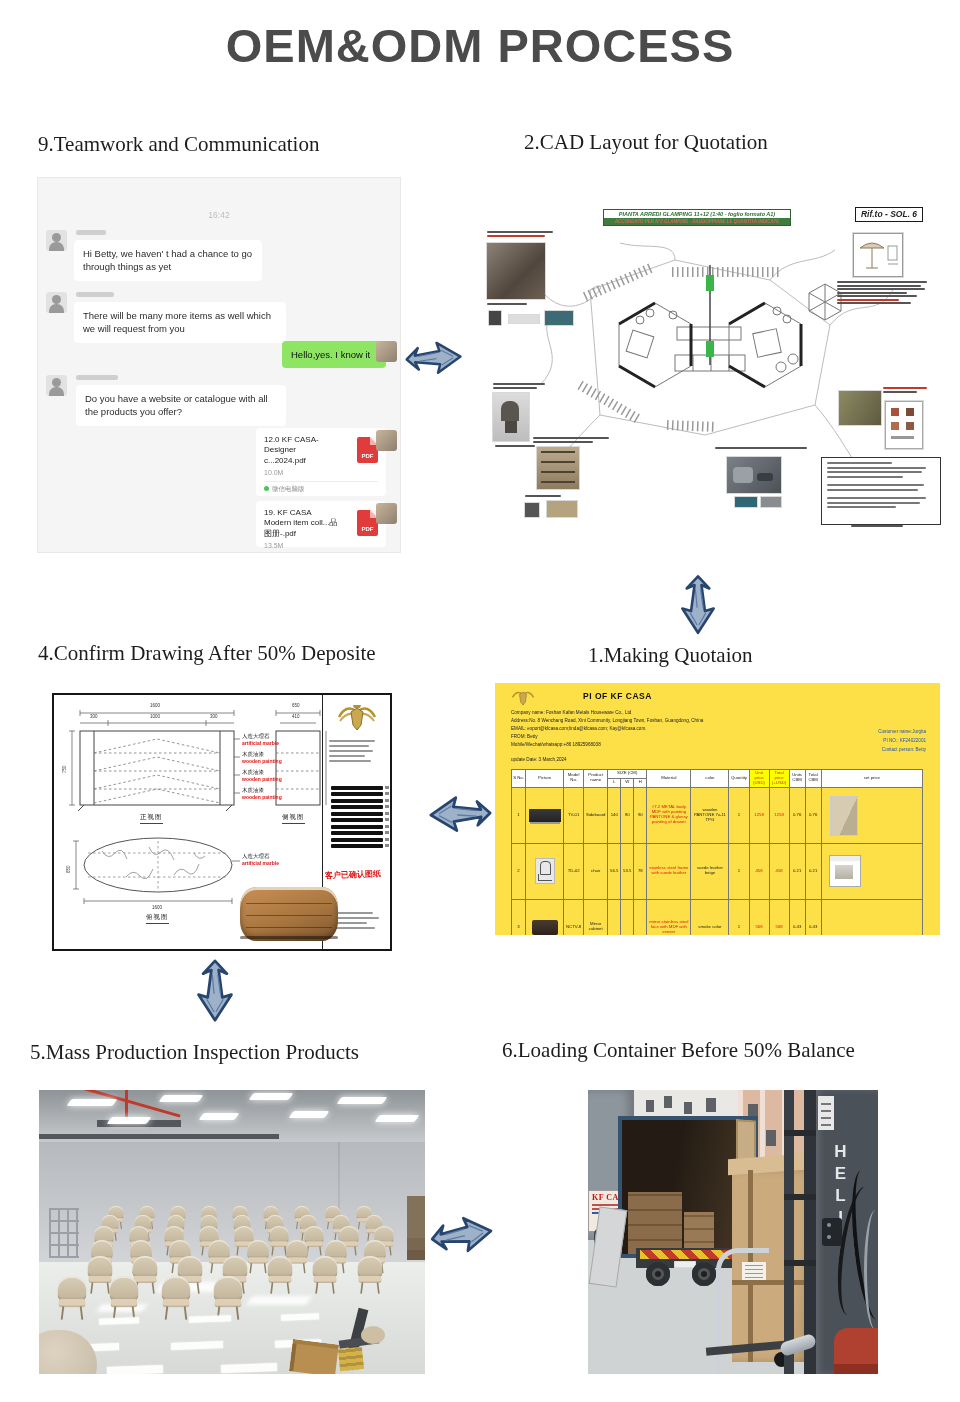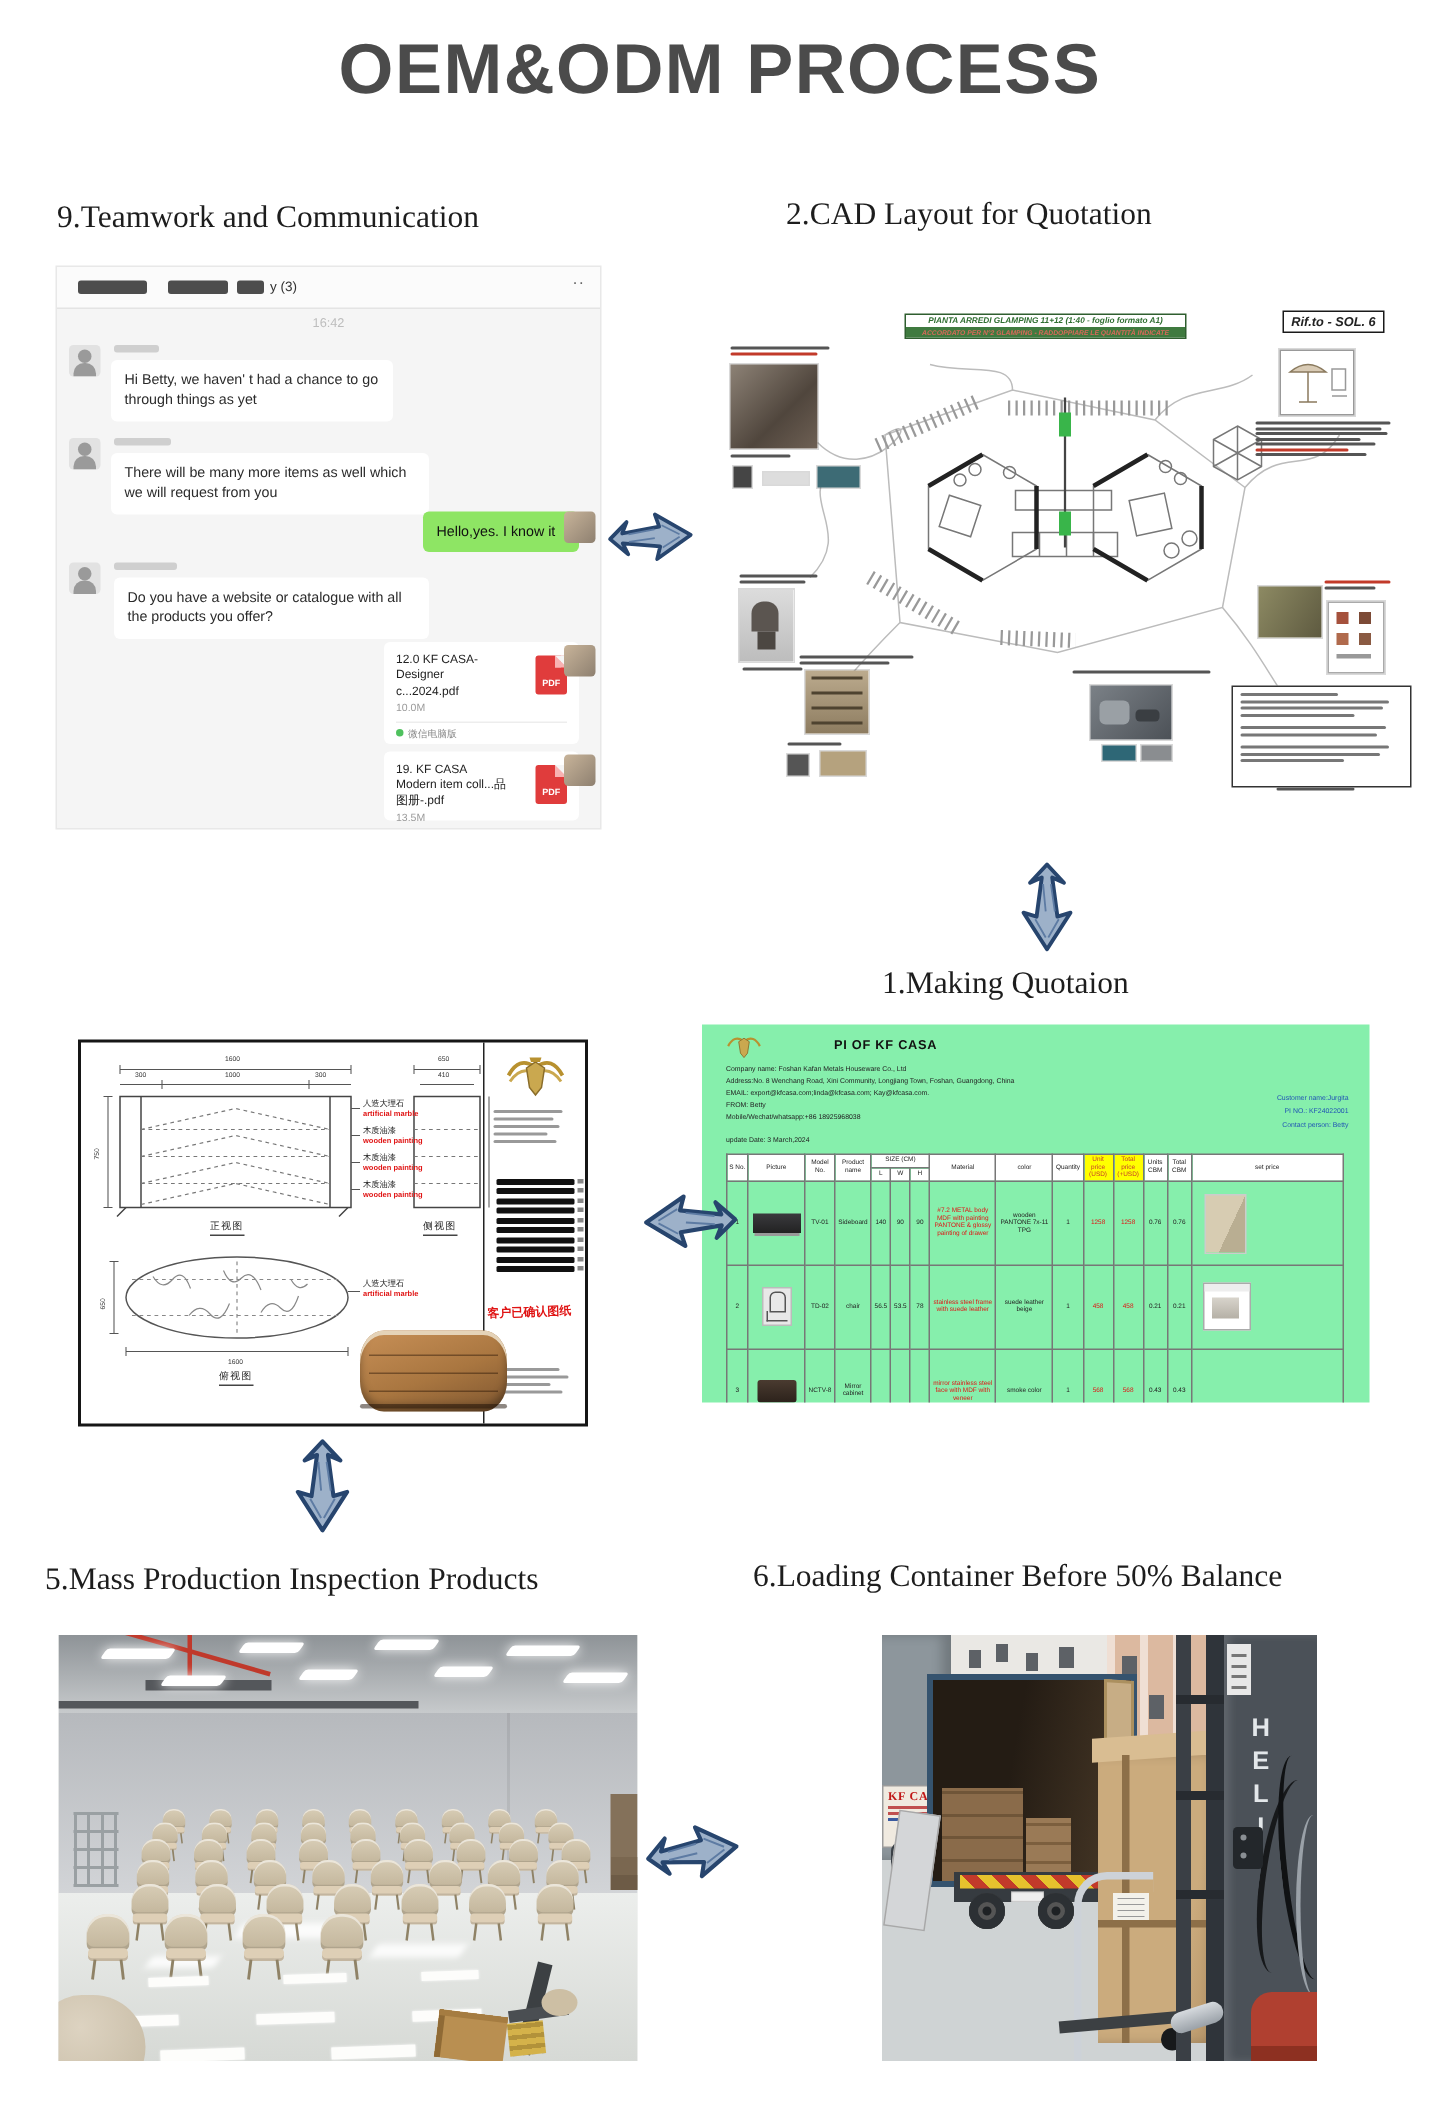--- a/index.html
+++ b/index.html
@@ -71,21 +71,21 @@
   .swrow{height:4px;background:#111;margin:2.5px 8px 0 8px;border-radius:1px;position:relative;}
   .swrow:after{content:"";position:absolute;right:-6px;top:0;width:4px;height:3px;background:#888;}
   .stamp{position:absolute;left:2px;top:176px;width:66px;color:#e01414;font-weight:bold;font-size:8px;
     transform:rotate(-2deg);line-height:1.1;}
   .sideboard3d{position:absolute;left:186px;top:192px;width:98px;height:54px;
      background:linear-gradient(160deg,#c89057 0%,#a97640 55%,#7e5630 100%);
      border-radius:16px/20px;box-shadow:inset 0 3px 0 #e5d3b8, inset 0 -4px 6px rgba(0,0,0,.35);}
   .sideboard3d i{left:6px;right:6px;height:1px;background:rgba(40,20,5,.45);}
 
   
-  .quote{position:absolute;left:468px;top:683px;width:445px;height:252px;background:#86efac;font-size:4.6px;color:#222;overflow:hidden;}
+  .quote{position:absolute;left:495px;top:683px;width:445px;height:252px;background:#fde047;font-size:4.6px;color:#222;overflow:hidden;}
   .q-title{position:absolute;left:88px;top:8px;font-size:8.5px;font-weight:bold;letter-spacing:.5px;color:#111;}
   .q-lines div{position:static;line-height:8px;}
   .q-right{position:absolute;right:14px;top:44px;text-align:right;color:#2155b4;line-height:9px;}
   #quote-table{position:absolute;left:16px;top:86px;border-collapse:collapse;table-layout:fixed;width:412px;
      font-size:4.3px;line-height:1.15;}
   #quote-table th,#quote-table td{border:0.5px solid #777;padding:1px;text-align:center;vertical-align:middle;
      overflow:hidden;word-wrap:break-word;font-weight:normal;}
   #quote-table th{background:#fff;}
   #quote-table th.yel{background:#ffff00;color:#c23a2a;}
   #quote-table td.red{color:#e01414;}
@@ -193,27 +193,20 @@
       <path d="M17,20 L38,17 M17,26 L38,24 M44,14 L58,22 M44,32 L58,24" stroke="#5d7ba3" stroke-width="1.4" fill="none"></path>
     </symbol>
   </svg>
 
   <div class="main-title">OEM&amp;ODM PROCESS</div>
 
   <div class="step-h" style="left:38px;top:132px;">9.Teamwork and Communication</div>
   <div class="step-h" style="left:524px;top:130px;">2.CAD Layout for Quotation</div>
 
   <div class="wechat">
-    <div class="wx-header">
-      <span class="wx-blur" style="left:14px;width:46px;"></span>
-      <span class="wx-blur" style="left:74px;width:40px;"></span>
-      <span class="wx-blur" style="left:120px;width:18px;"></span>
-      <span class="wx-title">y (3)</span>
-      <span class="wx-more">..</span>
-    </div>
     <div class="wx-time">16:42</div>
 
     <div class="wx-avatar" style="left:8px;top:52px;"></div>
     <span class="wx-nameblur" style="left:38px;top:52px;width:30px;"></span>
     <div class="wx-bubble" style="left:36px;top:62px;width:170px;">Hi Betty, we haven' t had a chance to go through things as yet</div>
 
     <div class="wx-avatar" style="left:8px;top:114px;"></div>
     <span class="wx-nameblur" style="left:38px;top:114px;width:38px;"></span>
     <div class="wx-bubble" style="left:36px;top:124px;width:194px;">There will be many more items as well which we will request from you</div>
 
@@ -396,20 +389,21 @@
     <svg width="58" height="40" viewBox="0 0 70 46">
         <use href="#sketch-arrow"></use>
       </svg>
   </div>
   <div class="arrow" style="left:678px;top:574px;width:40px;height:62px;">
     <svg width="62" height="40" viewBox="0 0 70 46" style="transform:rotate(90deg);transform-origin:20px 20px;">
         <use href="#sketch-arrow"></use>
       </svg>
   </div>
 
+  <div class="step-h" style="left:38px;top:641px;">4.Confirm Drawing After 50% Deposite</div>
   <div class="step-h" style="left:588px;top:643px;">1.Making Quotaion</div>
 
   <div class="drawpanel">
     <svg class="abs" style="left:0;top:0;" width="336" height="254" viewBox="0 0 336 254">
       <g stroke="#444" fill="none" stroke-width="1">
         <rect x="26" y="36" width="154" height="74"></rect>
         <path d="M40,36 V110 M166,36 V110"></path>
         <path d="M30,110 L24,116 M178,110 L172,116"></path>
       </g>
       <g stroke="#777" fill="none" stroke-width="0.8" stroke-dasharray="2.5,2.5">

